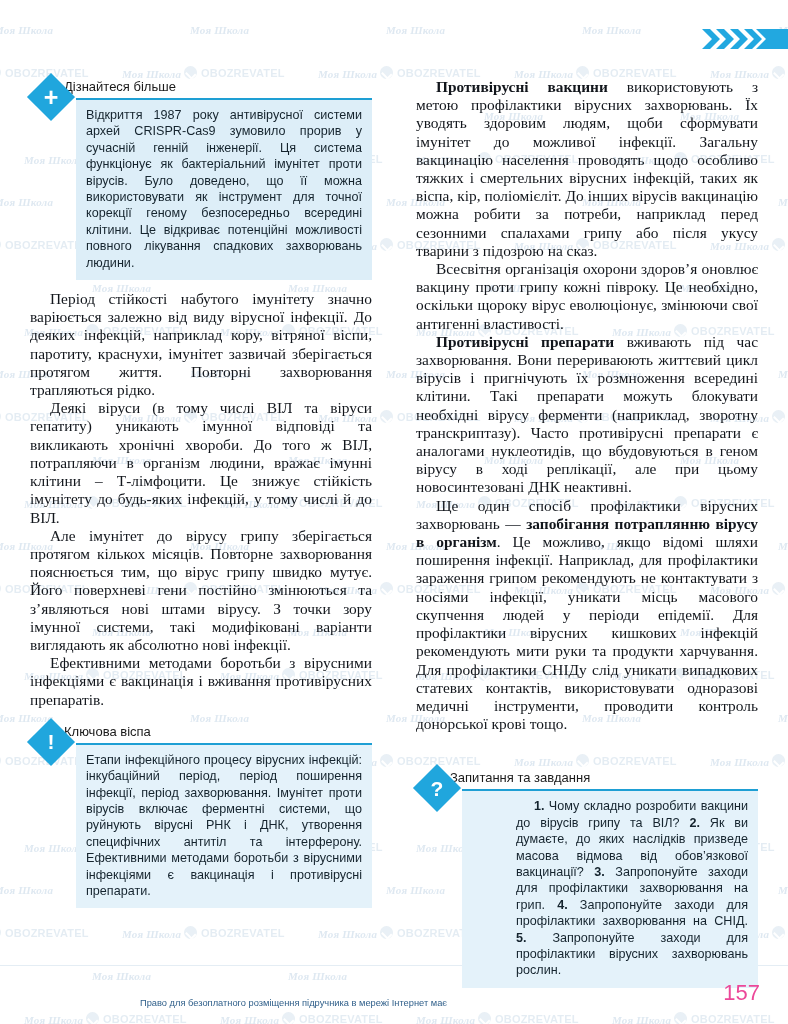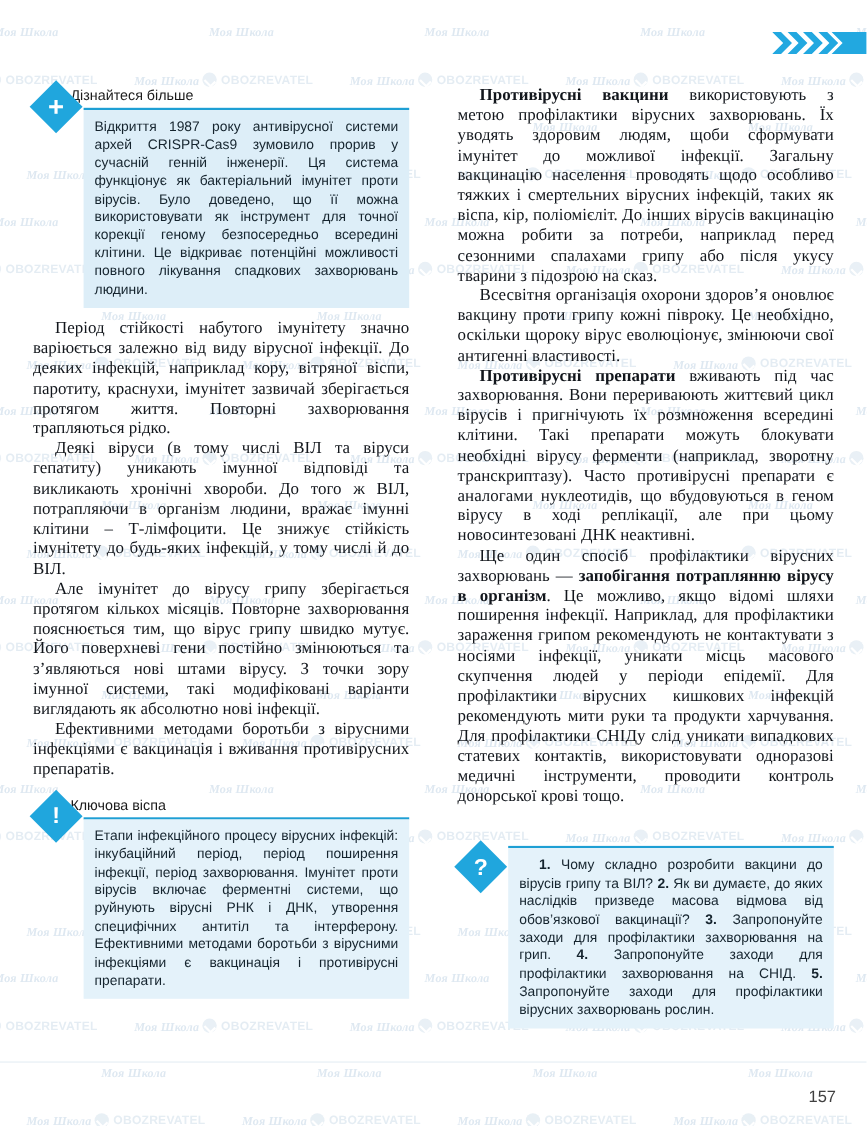--- a/index.html
+++ b/index.html
@@ -188,20 +188,21 @@
   }
 
   
   .q-body {
     font-family: "Liberation Sans", sans-serif;
     font-size: 12.6px;
     line-height: 16.4px;
     color: #15242e;
     text-align: justify;
     text-indent: 18px;
+    margin-left: 44px;
   }
   .q-body b { font-weight: 700; }
 
   
   .footer {
     position: absolute;
     left: 140px;
     bottom: 14px;
     width: 560px;
     z-index: 3;
@@ -210,22 +211,22 @@
     line-height: 13px;
     color: #2f5f8a;
   }
   .footer div { white-space: nowrap; }
   .page-number {
     position: absolute;
     right: 28px;
     bottom: 18px;
     z-index: 3;
     font-family: "Liberation Sans", sans-serif;
-    font-size: 15px;
-    color: #404040;
+    font-size: 22px;
+    color: #ec4899;
   }
   .footer-rule {
     position: absolute;
     left: 0; right: 0;
     bottom: 58px;
     height: 1px;
     background: #e4edf4;
     z-index: 1;
   }
 </style>
@@ -603,25 +604,29 @@
     <div id="right-paragraphs">
         <p class="body"><b>Противірусні вакцини</b><span> використовують з метою профілактики вірусних захворювань. Їх уводять здоровим людям, щоби сформувати імунітет до можливої інфекції. Загальну вакцинацію населення проводять щодо особливо тяжких і смертельних вірусних інфекцій, таких як віспа, кір, поліомієліт. До інших вірусів вакцинацію можна робити за потреби, наприклад перед сезонними спалахами грипу або після укусу тварини з підозрою на сказ.</span></p>
         <p class="body"><span>Всесвітня організація охорони здоров’я оновлює вакцину проти грипу кожні півроку. Це необхідно, оскільки щороку вірус еволюціонує, змінюючи свої антигенні властивості.</span></p>
         <p class="body"><b>Противірусні препарати</b><span> вживають під час захворювання. Вони перериваюють життєвий цикл вірусів і пригнічують їх розмноження всередині клітини. Такі препарати можуть блокувати необхідні вірусу ферменти (наприклад, зворотну транскриптазу). Часто противірусні препарати є аналогами нуклеотидів, що вбудовуються в геном вірусу в ході реплікації, але при цьому новосинтезовані ДНК неактивні.</span></p>
         <p class="body"><span>Ще один спосіб профілактики вірусних захворювань — </span><b>запобігання потраплянню вірусу в організм</b><span>. Це можливо, якщо відомі шляхи поширення інфекції. Наприклад, для профілактики зараження грипом рекомендують не контактувати з носіями інфекції, уникати місць масового скупчення людей у періоди епідемії. Для профілактики вірусних кишкових інфекцій рекомендують мити руки та продукти харчування. Для профілактики СНІДу слід уникати випадкових статевих контактів, використовувати одноразові медичні інструменти, проводити контроль донорської крові тощо.</span></p>
       </div>
 
     <div class="callout" style="margin-top:36px;">
       <div class="diamond"></div>
       <div class="diamond-glyph">?</div>
+      <div class="callout-head">
+        <div class="callout-title">Запитання та завдання</div>
+      </div>
       <div class="callout-rule"></div>
       <div class="callout-body plain">
         <div class="q-body" id="questions-body"><b>1.</b><span> Чому складно розробити вакцини до вірусів грипу та ВІЛ? </span><b>2.</b><span> Як ви думаєте, до яких наслідків призведе масова відмова від обов’язкової вакцинації? </span><b>3.</b><span> Запропонуйте заходи для профілактики захворювання на грип. </span><b>4.</b><span> Запропонуйте заходи для профілактики захворювання на СНІД. </span><b>5.</b><span> Запропонуйте заходи для профілактики вірусних захворювань рослин.</span></div>
       </div>
     </div>
 
   </div>
 
   <div class="footer">
+    <div>Право для безоплатного розміщення підручника в мережі Інтернет має</div>
   </div>
   <div class="page-number">157</div>
 
 </div>
 
 </body></html>

